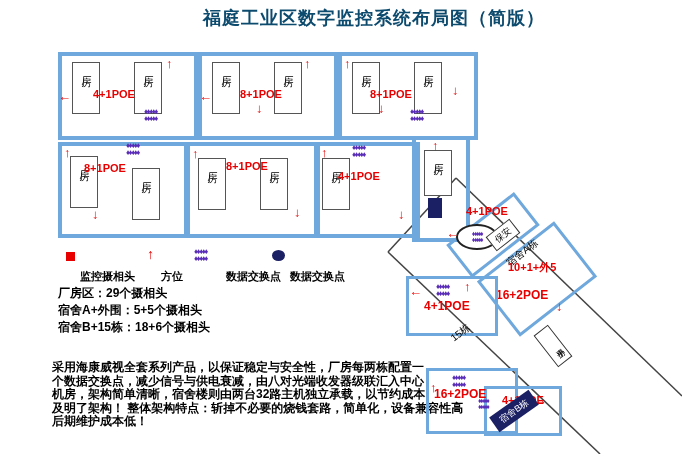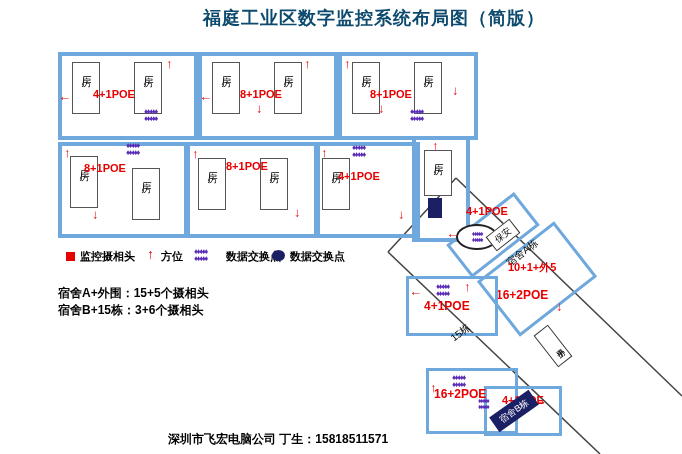--- a/index.html
+++ b/index.html
@@ -23,21 +23,21 @@
   .navy{position:absolute;background:#1b1f63;}
   .navy.lbl{color:#fff;font-size:9px;display:flex;align-items:center;justify-content:center;white-space:nowrap;}
   .ellipse{position:absolute;border:2px solid #222;border-radius:50%;
            display:flex;align-items:center;justify-content:center;background:#fff;}
   .small-rect{position:absolute;border:1px solid #333;background:#fff;
               display:flex;align-items:center;justify-content:center;}
   .small-rect .v{writing-mode:vertical-rl;text-orientation:upright;font-size:8px;}
   .small-rect .h{font-size:9px;white-space:nowrap;}
   .bldg-label{position:absolute;font-size:10px;white-space:nowrap;}
   .rot{transform:rotate(-38deg);}
-  .legend-label{position:absolute;font-size:11px;font-weight:bold;white-space:nowrap;}
+  .legend-label{position:absolute;font-size:11px;font-weight:bold;white-space:nowrap;margin-top:20px;}
   .cam-sq{position:absolute;width:9px;height:9px;background:#e80000;}
   .center-dot{position:absolute;width:13px;height:11px;background:#1b1f63;border-radius:50%;}
   .stats{position:absolute;left:58px;top:285px;font-size:12px;font-weight:bold;line-height:17px;}
   .desc{position:absolute;left:52px;top:361px;width:480px;font-size:12px;font-weight:bold;
         line-height:13.5px;white-space:pre-line;}
   .footer{position:absolute;left:168px;top:431px;font-size:12px;font-weight:bold;white-space:nowrap;}
 </style>
 </head>
 <body>
 
@@ -144,26 +144,31 @@
   <div class="legend-label" style="left:161px;top:249px">方位</div>
   <div class="cluster" style="left:194px;top:248px">
       <span>♦♦♦♦♦</span>
       <span>♦♦♦♦♦</span>
     </div>
   <div class="legend-label" style="left:226px;top:249px">数据交换点</div>
   <span class="center-dot" style="left:272px;top:250px"></span>
   <div class="legend-label" style="left:290px;top:249px">数据交换点</div>
 
   <div class="stats">
-    <div>宿舍A+外围：15+5个摄相头</div>
-    <div>宿舍B+15栋：3+6个摄相头</div>
+    <div>厂房区：29个摄相头</div>
+    <div>宿舍A+外围：5+5个摄相头</div>
+    <div>宿舍B+15栋：18+6个摄相头</div>
   </div>
 
-
-  <div class="footer">深圳市飞宏电脑公司 丁生：15818511571</div>
+  <div class="desc">采用海康威视全套系列产品，以保证稳定与安全性，厂房每两栋配置一
+个数据交换点，减少信号与供电衰减，由八对光端收发器级联汇入中心
+机房，架构简单清晰，宿舍楼则由两台32路主机独立承载，以节约成本
+及明了架构！ 整体架构特点：斩掉不必要的烧钱套路，简单化，设备兼容性高
+后期维护成本低！</div>
+
 
   <div class="block rot" style="left:450px;top:214px;width:80px;height:36px;border-width:3px"></div>
   <div class="poe" style="left:466px;top:205px">4+1POE</div>
   <div class="ellipse" style="left:456px;top:224px;width:38px;height:22px">
     <div class="cluster sm in">
         <span>♦♦♦♦♦</span>
         <span>♦♦♦♦♦</span>
       </div>
   </div>
   <div class="small-rect rot" style="left:488px;top:226px;width:28px;height:16px">

